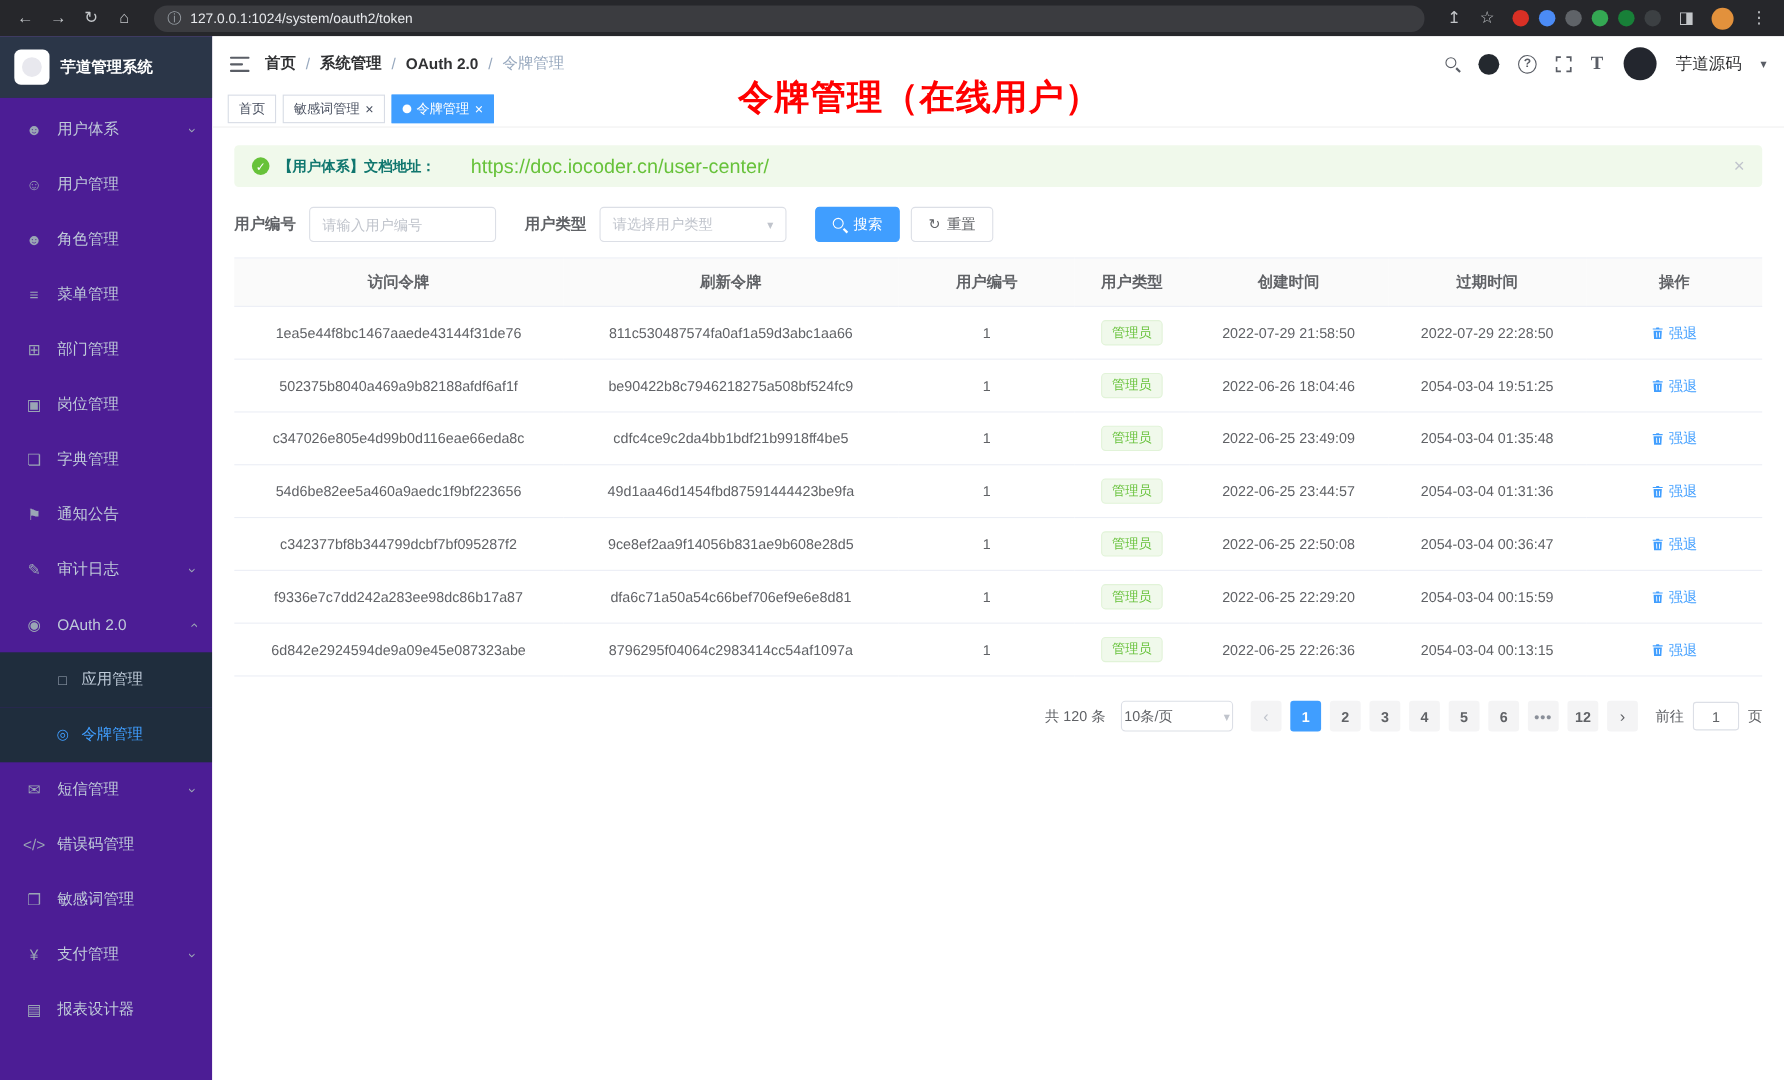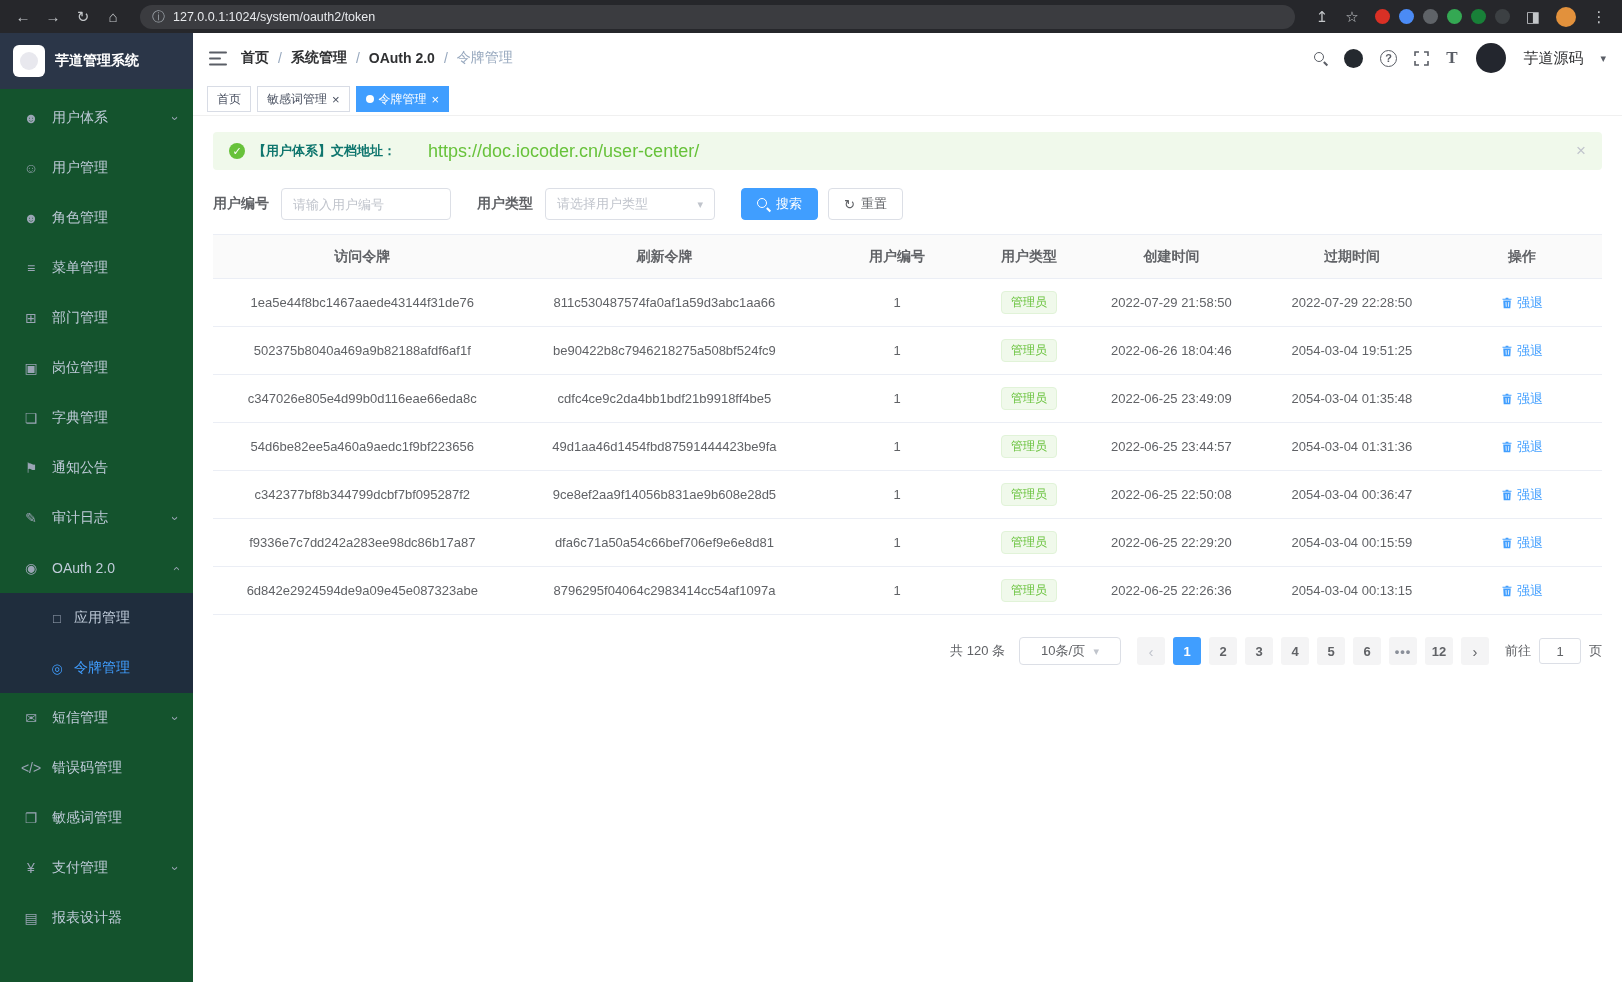--- a/index.html
+++ b/index.html
@@ -11,21 +11,21 @@
   .bicon { color:#c3c6c9; font-size:15px; width:26px; height:26px; line-height:26px; text-align:center; cursor:pointer; flex-shrink:0; }
   .url-bar { flex:1; height:24px; background:#3b3c40; border-radius:12px; display:flex; align-items:center; padding:0 12px; margin:0 10px; gap:8px; min-width:0; }
   .info-i { color:#9aa0a6; font-size:13px; }
   .url-text { color:#e8eaed; font-size:12.5px; white-space:nowrap; overflow:hidden; }
   .ext-wrap { display:flex; gap:9px; align-items:center; margin:0 6px; }
   .ext-dot { width:15px; height:15px; border-radius:50%; display:inline-block; cursor:pointer; }
   .browser-avatar { width:20px; height:20px; border-radius:50%; background:#e2913c; margin:0 6px; cursor:pointer; flex-shrink:0; }
 
   
   .app { display:flex; height:949px; }
-  .sidebar { width:193px; background:#14532d; flex-shrink:0; display:flex; flex-direction:column; }
+  .sidebar { width:193px; background:#4c1d95; flex-shrink:0; display:flex; flex-direction:column; }
   .logo-row { height:56px; display:flex; align-items:center; padding:0 13px; gap:10px; background:#2b3648; cursor:pointer; }
   .logo { width:32px; height:32px; border-radius:6px; background:#fff; flex-shrink:0; position:relative; }
   .logo::after { content:""; position:absolute; left:7px; top:7px; width:18px; height:18px; border-radius:50%; background:#e8e8ee; }
   .app-title { color:#fff; font-size:14px; font-weight:700; white-space:nowrap; }
   .menu { flex:1; padding-top:4px; overflow:hidden; }
   .menu-item { height:50px; display:flex; align-items:center; padding:0 16px 0 20px; color:#bfcbd9; font-size:14px; cursor:pointer; }
   .menu-item .mi-icon { width:22px; margin-right:10px; color:#9aa5b5; font-size:14px; text-align:center; flex-shrink:0; }
   .menu-item.sub { background:#1f2d3d; padding-left:48px; }
   .menu-item.sub .mi-icon { width:18px; margin-right:8px; font-size:13px; }
   .menu-item.active, .menu-item.active .mi-icon { color:#409eff; }
@@ -94,21 +94,21 @@
   .data-table th:nth-child(4), .data-table td:nth-child(4) { width:7.5%; }
   .data-table th:nth-child(5), .data-table td:nth-child(5) { width:13%; }
   .data-table th:nth-child(6), .data-table td:nth-child(6) { width:13%; }
   .data-table th:nth-child(7), .data-table td:nth-child(7) { width:11.5%; }
   .tag-success { display:inline-block; background:#f0f9eb; border:1px solid #e1f3d8; color:#67c23a; font-size:12px; border-radius:4px; padding:2px 9px; line-height:17px; }
   .action-link { color:#409eff; font-size:13px; display:inline-flex; align-items:center; gap:4px; cursor:pointer; text-decoration:none; }
 
   
   .pagination { display:flex; align-items:center; justify-content:flex-end; margin-top:22px; font-size:13px; color:#606266; }
   .pg-total { margin-right:14px; }
-  .pg-size { width:102px; height:28px; border:1px solid #dcdfe6; border-radius:4px; display:flex; align-items:center; justify-content:space-between; padding:0 21px; margin-right:12px; cursor:pointer; background:#fff; }
+  .pg-size { width:102px; height:28px; border:1px solid #dcdfe6; border-radius:4px; display:flex; align-items:center; justify-content:space-between; padding:0 2px; margin-right:12px; cursor:pointer; background:#fff; }
   .page-btn { min-width:28px; height:28px; margin:0 4px; border:none; background:#f4f4f5; color:#606266; font-size:13px; border-radius:3px; cursor:pointer; font-family:inherit; font-weight:600; }
   .page-btn.active { background:#409eff; color:#fff; }
   .page-btn.nav { font-weight:400; font-size:15px; }
   .page-btn.prev { color:#c0c4cc; }
   .page-btn.dots { letter-spacing:1px; font-weight:700; color:#8a8f99; }
   .pg-goto-label { margin:0 8px 0 12px; }
   .pg-goto-input { width:42px; height:26px; border:1px solid #dcdfe6; border-radius:3px; text-align:center; font-size:13px; color:#606266; outline:none; font-family:inherit; }
   .pg-goto-suffix { margin-left:8px; }
 
   
@@ -429,14 +429,15 @@
         </div>
         <button class="page-btn nav prev">‹</button>
         <span class="pg-pages"><button class="page-btn active">1</button><button class="page-btn">2</button><button class="page-btn">3</button><button class="page-btn">4</button><button class="page-btn">5</button><button class="page-btn">6</button><button class="page-btn dots">•••</button><button class="page-btn">12</button></span>
         <button class="page-btn nav">›</button>
         <span class="pg-goto-label">前往</span>
         <input class="pg-goto-input" value="1" style="">
         <span class="pg-goto-suffix">页</span>
       </div>
     </div>
 
+    <div class="annotation">令牌管理（在线用户）</div>
   </div>
 </div>
 
 </body></html>

